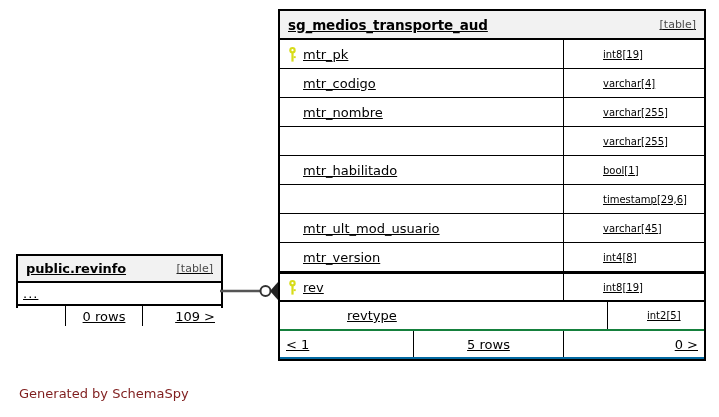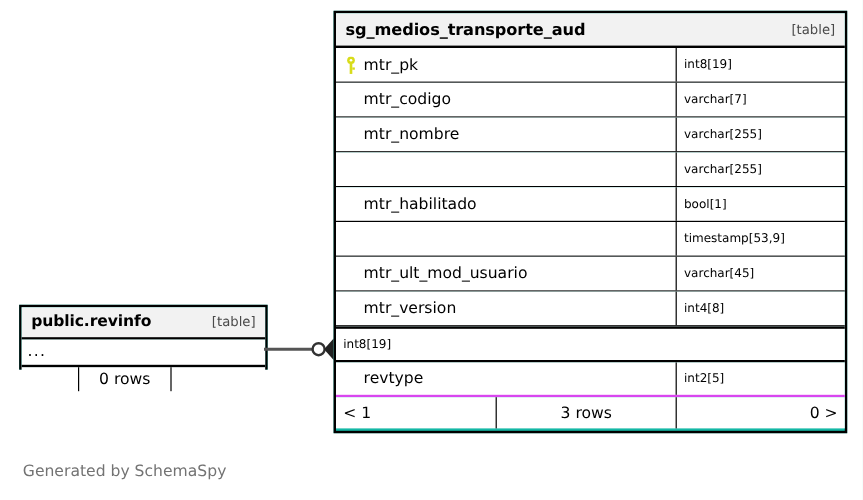--- a/index.html
+++ b/index.html
@@ -20,21 +20,22 @@
   .canvas {
     position: absolute;
     inset: 0;
   }
 
   
   .entity {
     position: absolute;
     box-sizing: border-box;
     border: 2px solid #000000;
-    background: #14b8a6;
+    background: #0369a1;
+    text-decoration: underline;
   }
 
   .entity-header {
     display: flex;
     align-items: center;
     justify-content: space-between;
     box-sizing: border-box;
     background: #f2f2f2;
     border-bottom: 2px solid #000000;
     padding: 0 8px;
@@ -57,23 +58,25 @@
   .cols {
     display: block;
   }
 
   .col-row {
     display: flex;
     box-sizing: border-box;
     height: 29px;
     border-bottom: 1px solid #000000;
     background: #ffffff;
+    gap: 33px;
   }
   .col-row.last-col {
-    border-bottom: 2px solid #d946ef;
+    border-bottom: 2px solid #15803d;
+    padding-left: 44px;
   }
   .col-row.fk-join {
     border-top: 2px solid #000000;
     border-bottom: 2px solid #000000;
     height: 30px;
   }
 
   .col-name {
     flex: 0 0 auto;
     box-sizing: border-box;
@@ -179,38 +182,39 @@
     height: 30px;
     overflow: visible;
   }
 
   
   #generated-caption {
     position: absolute;
     left: 19px;
     top: 386px;
     font-size: 13px;
-    color: #737373;
+    color: #7f1d1d;
     white-space: nowrap;
   }
 </style>
 </head>
 <body>
 
 <div class="canvas">
 
   <div class="entity" id="entity-revinfo">
     <div class="entity-header">
       <span class="entity-title">public.revinfo</span>
       <span class="entity-kind">[table]</span>
     </div>
     <div class="ellipsis-row">...</div>
     <div class="entity-footer">
       <div class="foot-cell foot-div fc0 foot-left"></div>
       <div class="foot-cell foot-div fc1 foot-center">0 rows</div>
+      <div class="foot-cell fc2 foot-right">109 &gt;</div>
     </div>
   </div>
 
   <svg id="relationship-connector" width="64" height="30" viewBox="0 0 64 30">
 
     <line x1="2" y1="15" x2="45" y2="15" stroke="#555555" stroke-width="2.5"></line>
 
     <circle cx="47.5" cy="15" r="5" fill="#ffffff" stroke="#333333" stroke-width="2"></circle>
 
     <polygon points="60,6 60,24 52,15" fill="#222222"></polygon>
@@ -235,21 +239,21 @@
             </span>
             <span>mtr_pk</span>
           </div>
           <div class="col-type">int8[19]</div>
         </div>
         <div class="col-row">
           <div class="col-name">
             <span class="key-spacer"></span>
             <span>mtr_codigo</span>
           </div>
-          <div class="col-type">varchar[7]</div>
+          <div class="col-type">varchar[4]</div>
         </div>
         <div class="col-row">
           <div class="col-name">
             <span class="key-spacer"></span>
             <span>mtr_nombre</span>
           </div>
           <div class="col-type">varchar[255]</div>
         </div>
         <div class="col-row">
           <div class="col-name">
@@ -261,50 +265,61 @@
           <div class="col-name">
             <span class="key-spacer"></span>
             <span>mtr_habilitado</span>
           </div>
           <div class="col-type">bool[1]</div>
         </div>
         <div class="col-row">
           <div class="col-name">
             <span class="key-spacer"></span>
           </div>
-          <div class="col-type">timestamp[53,9]</div>
+          <div class="col-type">timestamp[29,6]</div>
         </div>
         <div class="col-row">
           <div class="col-name">
             <span class="key-spacer"></span>
             <span>mtr_ult_mod_usuario</span>
           </div>
           <div class="col-type">varchar[45]</div>
         </div>
         <div class="col-row">
           <div class="col-name">
             <span class="key-spacer"></span>
             <span>mtr_version</span>
           </div>
           <div class="col-type">int4[8]</div>
         </div>
         <div class="col-row fk-join">
+          <div class="col-name">
+            <span class="key-icon">
+              <svg width="9" height="15" viewBox="0 0 9 15">
+                <circle cx="4.5" cy="3.2" r="3.2" fill="#d8dc1a"></circle>
+                <circle cx="4.5" cy="3.2" r="1.1" fill="#ffffff"></circle>
+                <rect x="3.4" y="5" width="2.2" height="9.6" fill="#d8dc1a"></rect>
+                <rect x="5.6" y="9.2" width="2.1" height="1.9" fill="#d8dc1a"></rect>
+              </svg>
+            </span>
+            <span>rev</span>
+          </div>
           <div class="col-type">int8[19]</div>
         </div>
         <div class="col-row last-col">
           <div class="col-name">
             <span class="key-spacer"></span>
             <span>revtype</span>
           </div>
           <div class="col-type">int2[5]</div>
         </div>
       </div>
 
     <div class="entity-footer">
       <div class="foot-cell foot-div fc0 foot-left">&lt; 1</div>
-      <div class="foot-cell foot-div fc1 foot-center">3 rows</div>
+      <div class="foot-cell foot-div fc1 foot-center">5 rows</div>
       <div class="foot-cell fc2 foot-right">0 &gt;</div>
     </div>
   </div>
 
   <div id="generated-caption">Generated by SchemaSpy</div>
 
 </div>
 
 </body></html>

